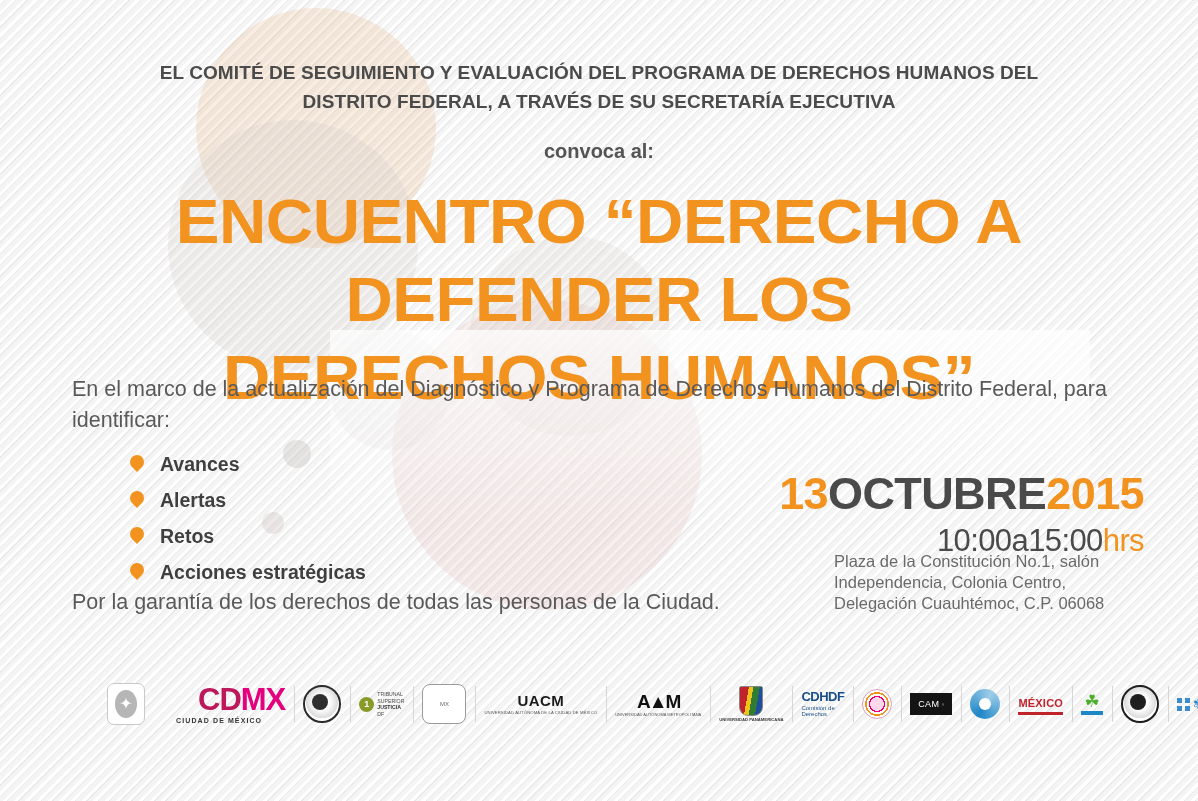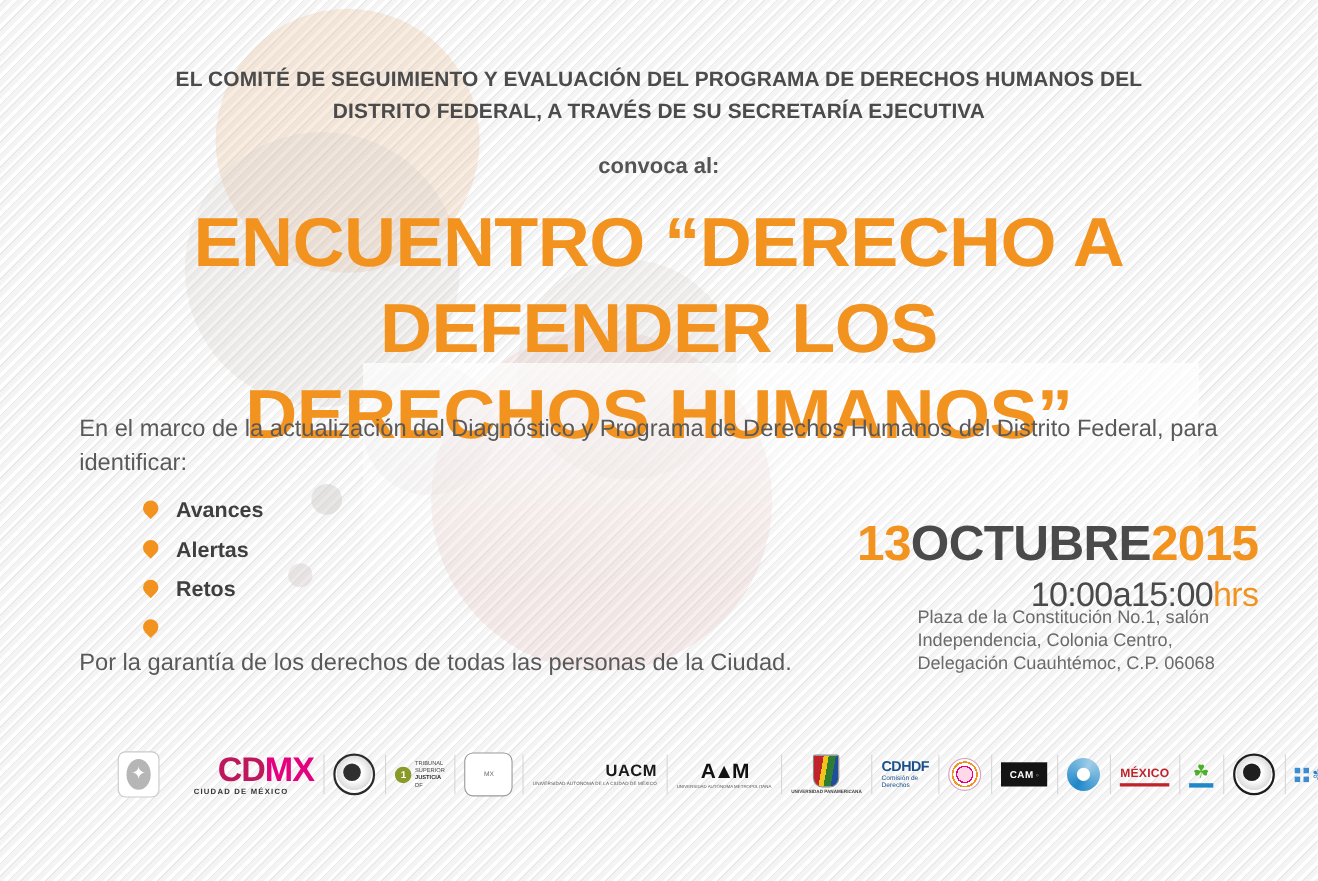--- a/index.html
+++ b/index.html
@@ -252,21 +252,21 @@
   .tsj { display: flex; align-items: center; gap: 3px; }
   .tsj .disc {
     width: 15px; height: 15px; border-radius: 50%;
     background: #8a9a28;
     display: flex; align-items: center; justify-content: center;
     color: #fff; font-size: 9px; font-weight: bold; line-height: 1;
   }
   .tsj .txt { font-size: 5.2px; line-height: 1.25; color: #4a4a4a; text-align: left; }
   .tsj .txt b { color: #2f2f2f; }
 
-  .uacm { text-align: right; line-height: 1; }
+  .uacm { text-align: center; line-height: 1; }
   .uacm .big { font-size: 15px; font-weight: bold; color: #1a1a1a; letter-spacing: .4px; }
   .uacm .sm { display: block; margin-top: 2px; font-size: 4.2px; color: #555; letter-spacing: .1px; }
 
   .uam { text-align: center; line-height: 1; }
   .uam .mark { font-size: 19px; font-weight: bold; color: #111; letter-spacing: -2px; }
   .uam .sm { display: block; margin-top: 2px; font-size: 4px; color: #555; }
 
   .shield { text-align: center; line-height: 1; }
   .shield .crest {
     width: 22px; height: 28px; margin: 0 auto;
@@ -282,21 +282,21 @@
   .flower {
     width: 28px; height: 28px; border-radius: 50%;
     background: radial-gradient(circle at 50% 50%, #ffd9ea 0 34%, #e5007d 34% 40%, #ffffff 40% 52%, #f2921f 52% 60%, #ffffff 60%);
     border: 1px solid #d9a0bd;
   }
   .cam-box {
     width: 42px; height: 22px;
     background: #141414;
     color: #ffffff;
     display: flex; align-items: center; justify-content: center;
-    font-size: 9px; font-weight: bold; letter-spacing: .4px;
+    font-size: 9px; font-weight: normal; letter-spacing: .4px;
   }
   .cam-box .dot { color: #b9b9b9; font-size: 8px; margin-left: 2px; }
 
   .spiral {
     width: 30px; height: 30px; border-radius: 50%;
     background: conic-gradient(from 210deg, #1f86c8, #9ecde8, #1f86c8);
     position: relative;
   }
   .spiral::after {
     content: ""; position: absolute; left: 9px; top: 9px;
@@ -364,20 +364,21 @@
       <li>
         <span class="pin"></span>
         <span>Alertas</span>
       </li>
       <li>
         <span class="pin"></span>
         <span>Retos</span>
       </li>
       <li>
         <span class="pin"></span>
+        <span>Acciones estratégicas</span>
       </li>
     </ul>
 
     <div class="closing">Por la garantía de los derechos de todas las personas de la Ciudad.</div>
 
     <div class="when">
       <div class="line-date"><span class="accent">13</span><span>OCTUBRE</span><span class="accent">2015</span></div>
       <div class="line-time"><span>10:00a15:00</span><span class="accent">hrs</span></div>
     </div>
 

